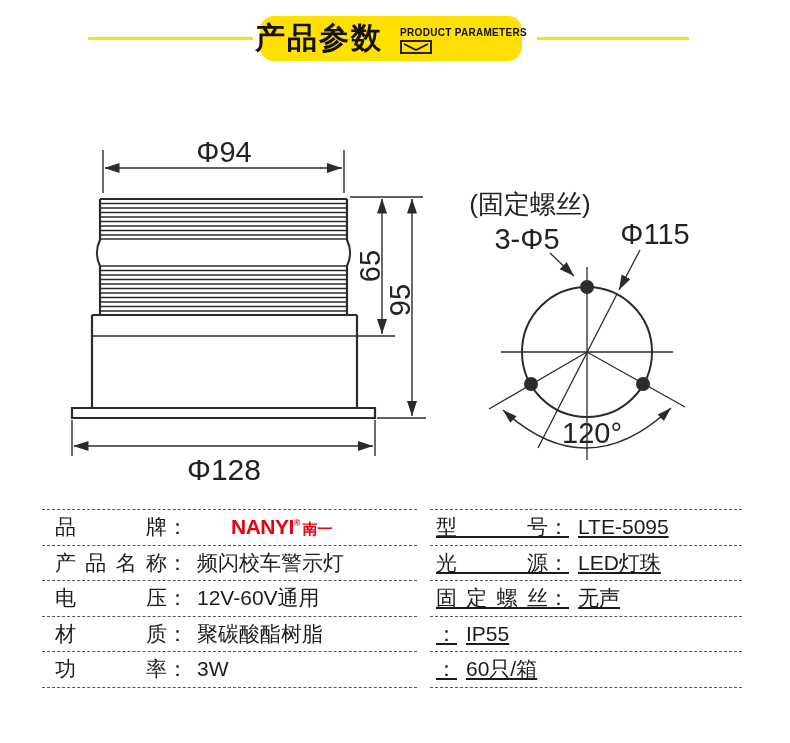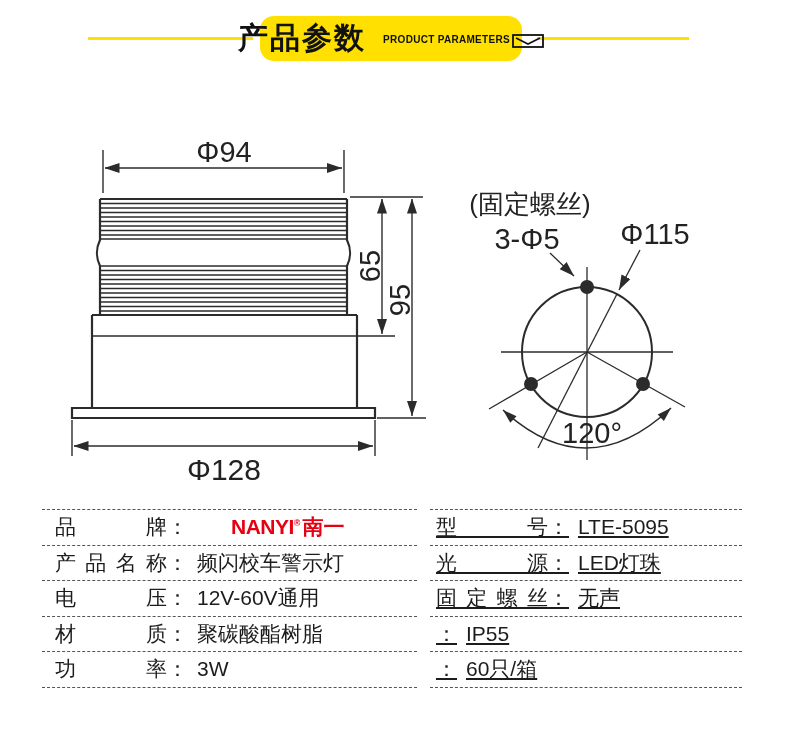--- a/index.html
+++ b/index.html
@@ -9,21 +9,21 @@
   }
   
   .banner{
     position:absolute;left:260px;top:16px;width:262px;height:45px;
     background:#FFE000;border-radius:14px;
     display:flex;align-items:center;justify-content:center;gap:17px;
   }
   .banner .title{
     font-size:30px;font-weight:bold;color:#111;letter-spacing:2px;white-space:nowrap;
   }
-  .en-block{display:flex;flex-direction:row;align-items:flex-start;gap:2px;margin-top:4px;}
+  .en-block{display:flex;flex-direction:column;align-items:flex-start;gap:2px;margin-top:4px;}
   .en-block .subtitle{font-size:10px;font-weight:bold;color:#111;letter-spacing:.3px;white-space:nowrap;}
   .hline{position:absolute;top:37px;height:3px;background:#FFE000;}
   .hline-left{left:88px;width:165px;}
   .hline-right{left:537px;width:152px;}
   
   svg.diagram{position:absolute;left:0;top:0;}
   svg.diagram text{fill:#222;font-family:"Liberation Sans",sans-serif;}
   .dimtxt{font-size:29px;}
   .dimtxt-big{font-size:30px;}
   .cjk-note{font-size:26px;font-family:"DejaVu Serif","Liberation Serif",serif;}
@@ -34,21 +34,21 @@
   .spec-left{left:42px;width:375px;}
   .spec-left .row{padding-left:13px;}
   .spec-right{left:430px;width:312px;}
   .spec-right .row{padding-left:6px;text-decoration:underline;}
   .lbl{display:inline-block;width:112px;text-align:justify;text-align-last:justify;color:#1c1c1c;}
   .colon{margin-right:9px;}
   .val{white-space:nowrap;}
   .brand{display:flex;align-items:baseline;}
   .brand-en{color:#e60012;font-weight:800;font-size:21px;letter-spacing:-0.5px;margin-left:34px;}
   .brand-reg{color:#e60012;font-size:9px;vertical-align:super;position:relative;top:-8px;font-weight:bold;}
-  .brand-cn{color:#e60012;font-weight:bold;font-size:21px;margin-left:2px;}
+  .brand-cn{color:#e60012;font-weight:bold;font-size:15px;margin-left:2px;}
 </style>
 </head>
 <body>
 
 <div class="hline hline-left"></div>
 <div class="hline hline-right"></div>
 <div class="banner">
   <span class="title">产品参数</span>
   <div class="en-block">
     <span class="subtitle">PRODUCT PARAMETERS</span>

